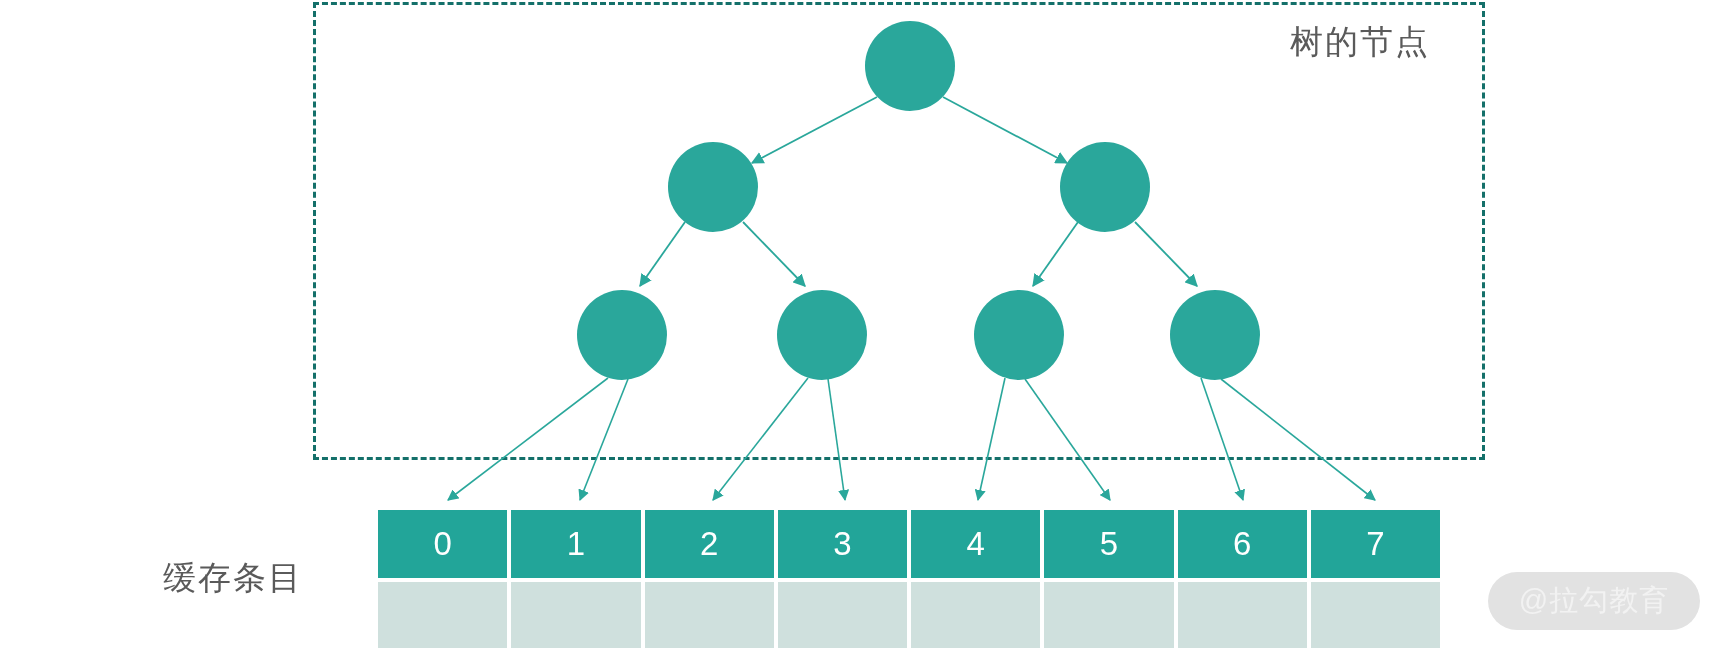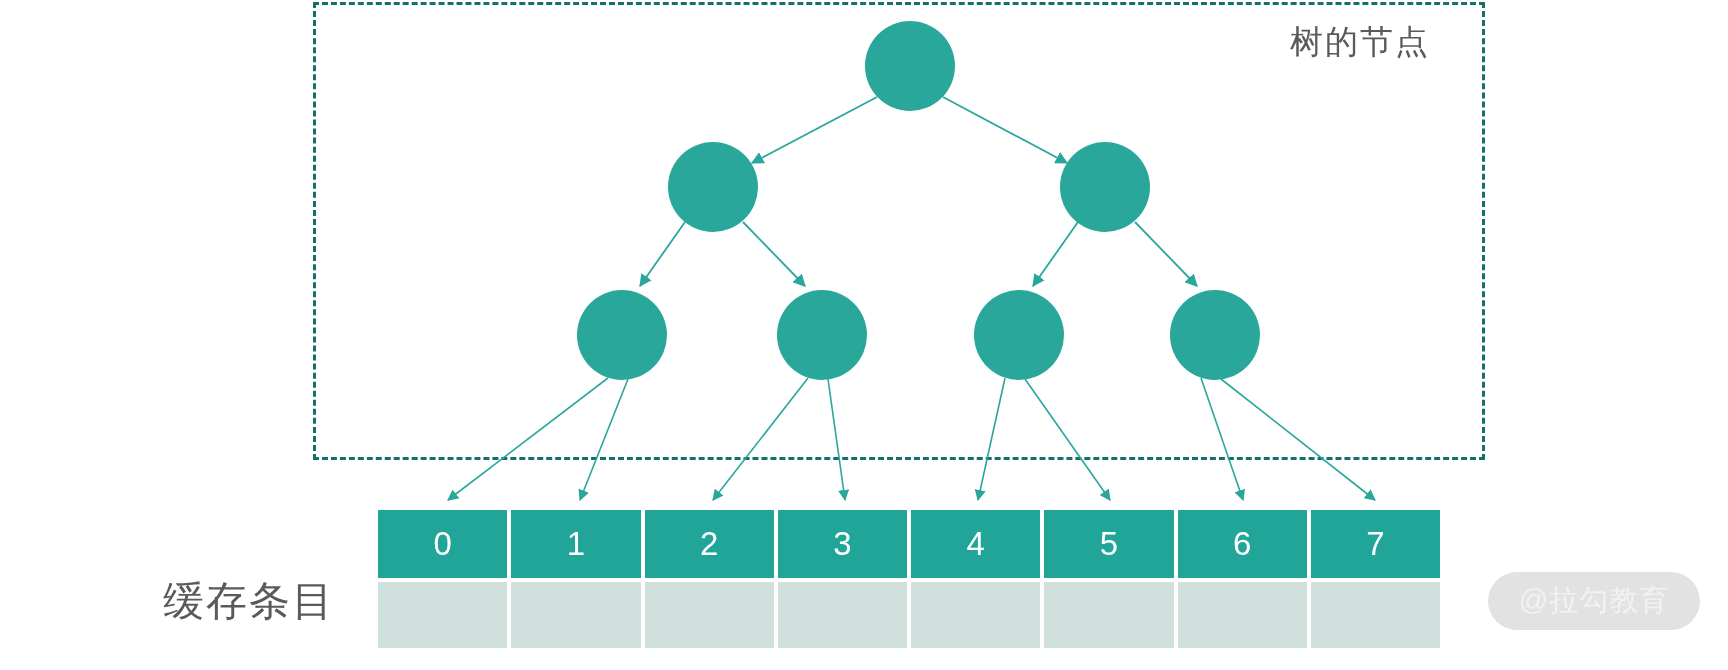--- a/index.html
+++ b/index.html
@@ -53,23 +53,23 @@
     font-size:33px;
     font-weight:400;
   }
   .slot-row .cell{
     background:#cfe0dd;
   }
 
   
   .row-label{
     position:absolute;
-    left:163px;top:574px;
+    left:163px;top:556px;
     color:#5a5a5a;
-    font-size:41px;
+    font-size:33px;
     letter-spacing:2px;
     white-space:nowrap;
   }
 
   
   .watermark{
     position:absolute;
     left:1488px;top:572px;
     width:212px;height:58px;
     border-radius:29px;

